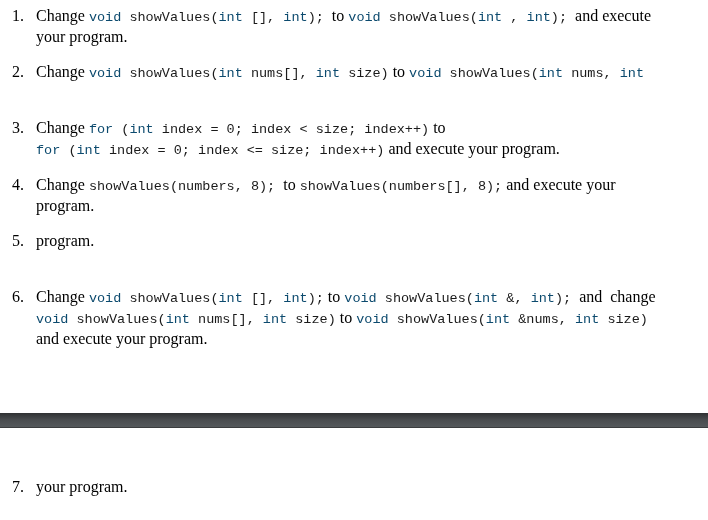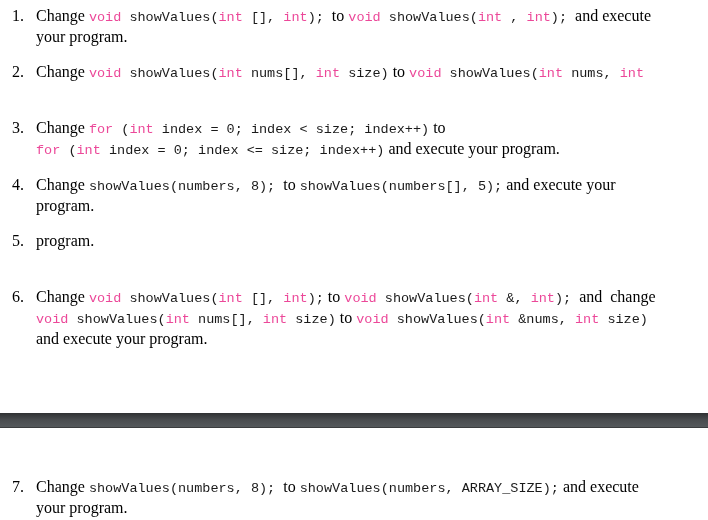--- a/index.html
+++ b/index.html
@@ -3,21 +3,21 @@
 <meta charset="utf-8">
 <style>
   html, body { margin: 0; padding: 0; background: #ffffff; }
   body { width: 708px; height: 520px; position: relative; overflow: hidden;
          font-family: "Liberation Serif", serif; color: #000; }
   .item { position: absolute; left: 12px; width: 690px; font-size: 16px; line-height: 19px; }
   .num { position: absolute; left: 0; top: 0; }
   .txt { margin-left: 24px; display: block; }
   .line { display: block; white-space: nowrap; }
   .code { font-family: "Liberation Mono", monospace; font-size: 13.5px; color: #1a1a1a; }
-  .kw { color: #ec4899; }
+  .kw { color: #0c4a6e; }
   .divider { position: absolute; left: 0; top: 413px; width: 708px; height: 14px;
              background: linear-gradient(#2f3133, #4a4d50 50%, #54585b);
              border-bottom: 1px solid #3a3c3e; }
 </style>
 </head>
 <body>
 
 <div>
   <div class="item" style="top:6px;">
     <span class="num">1.</span>
@@ -35,21 +35,21 @@
   <div class="item" style="top:118px;">
     <span class="num">3.</span>
     <span class="txt">
         <span class="line"><span style="white-space: pre;">Change </span><span class="code kw" style="white-space: pre;">for</span><span class="code" style="white-space: pre;"> (</span><span class="code kw" style="white-space: pre;">int</span><span class="code" style="white-space: pre;"> index = 0; index &lt; size; index++)</span><span style="white-space: pre;"> to</span></span>
         <span class="line"><span class="code kw" style="white-space: pre;">for</span><span class="code" style="white-space: pre;"> (</span><span class="code kw" style="white-space: pre;">int</span><span class="code" style="white-space: pre;"> index = 0; index &lt;= size; index++)</span><span style="white-space: pre;"> and execute your program.</span></span>
       </span>
   </div>
   <div class="item" style="top:175px;">
     <span class="num">4.</span>
     <span class="txt">
-        <span class="line"><span style="white-space: pre;">Change </span><span class="code" style="white-space: pre;">showValues(numbers, 8);</span><span style="white-space: pre;">  to </span><span class="code" style="white-space: pre;">showValues(numbers[], 5);</span><span style="white-space: pre;"> and execute your</span></span>
+        <span class="line"><span style="white-space: pre;">Change </span><span class="code" style="white-space: pre;">showValues(numbers, 8);</span><span style="white-space: pre;">  to </span><span class="code" style="white-space: pre;">showValues(numbers[], 8);</span><span style="white-space: pre;"> and execute your</span></span>
         <span class="line"><span style="white-space: pre;">program.</span></span>
       </span>
   </div>
   <div class="item" style="top:231px;">
     <span class="num">5.</span>
     <span class="txt">
         <span class="line"><span style="white-space: pre;">program.</span></span>
       </span>
   </div>
   <div class="item" style="top:287px;">
@@ -60,16 +60,15 @@
         <span class="line"><span style="white-space: pre;">and execute your program.</span></span>
       </span>
   </div>
 </div>
 
 <div class="divider"></div>
 
 <div class="item" style="top:477px;">
   <span class="num">7.</span>
   <span class="txt">
-      <span class="line"><span style="white-space: pre;">Change </span><span class="code" style="white-space: pre;">showValues(numbers, 8);</span><span style="white-space: pre;">  to </span><span class="code" style="white-space: pre;">showValues(numbers, ARRAY_SIZE);</span><span style="white-space: pre;"> and execute</span></span>
       <span class="line"><span style="white-space: pre;">your program.</span></span>
     </span>
 </div>
 
 </body></html>

